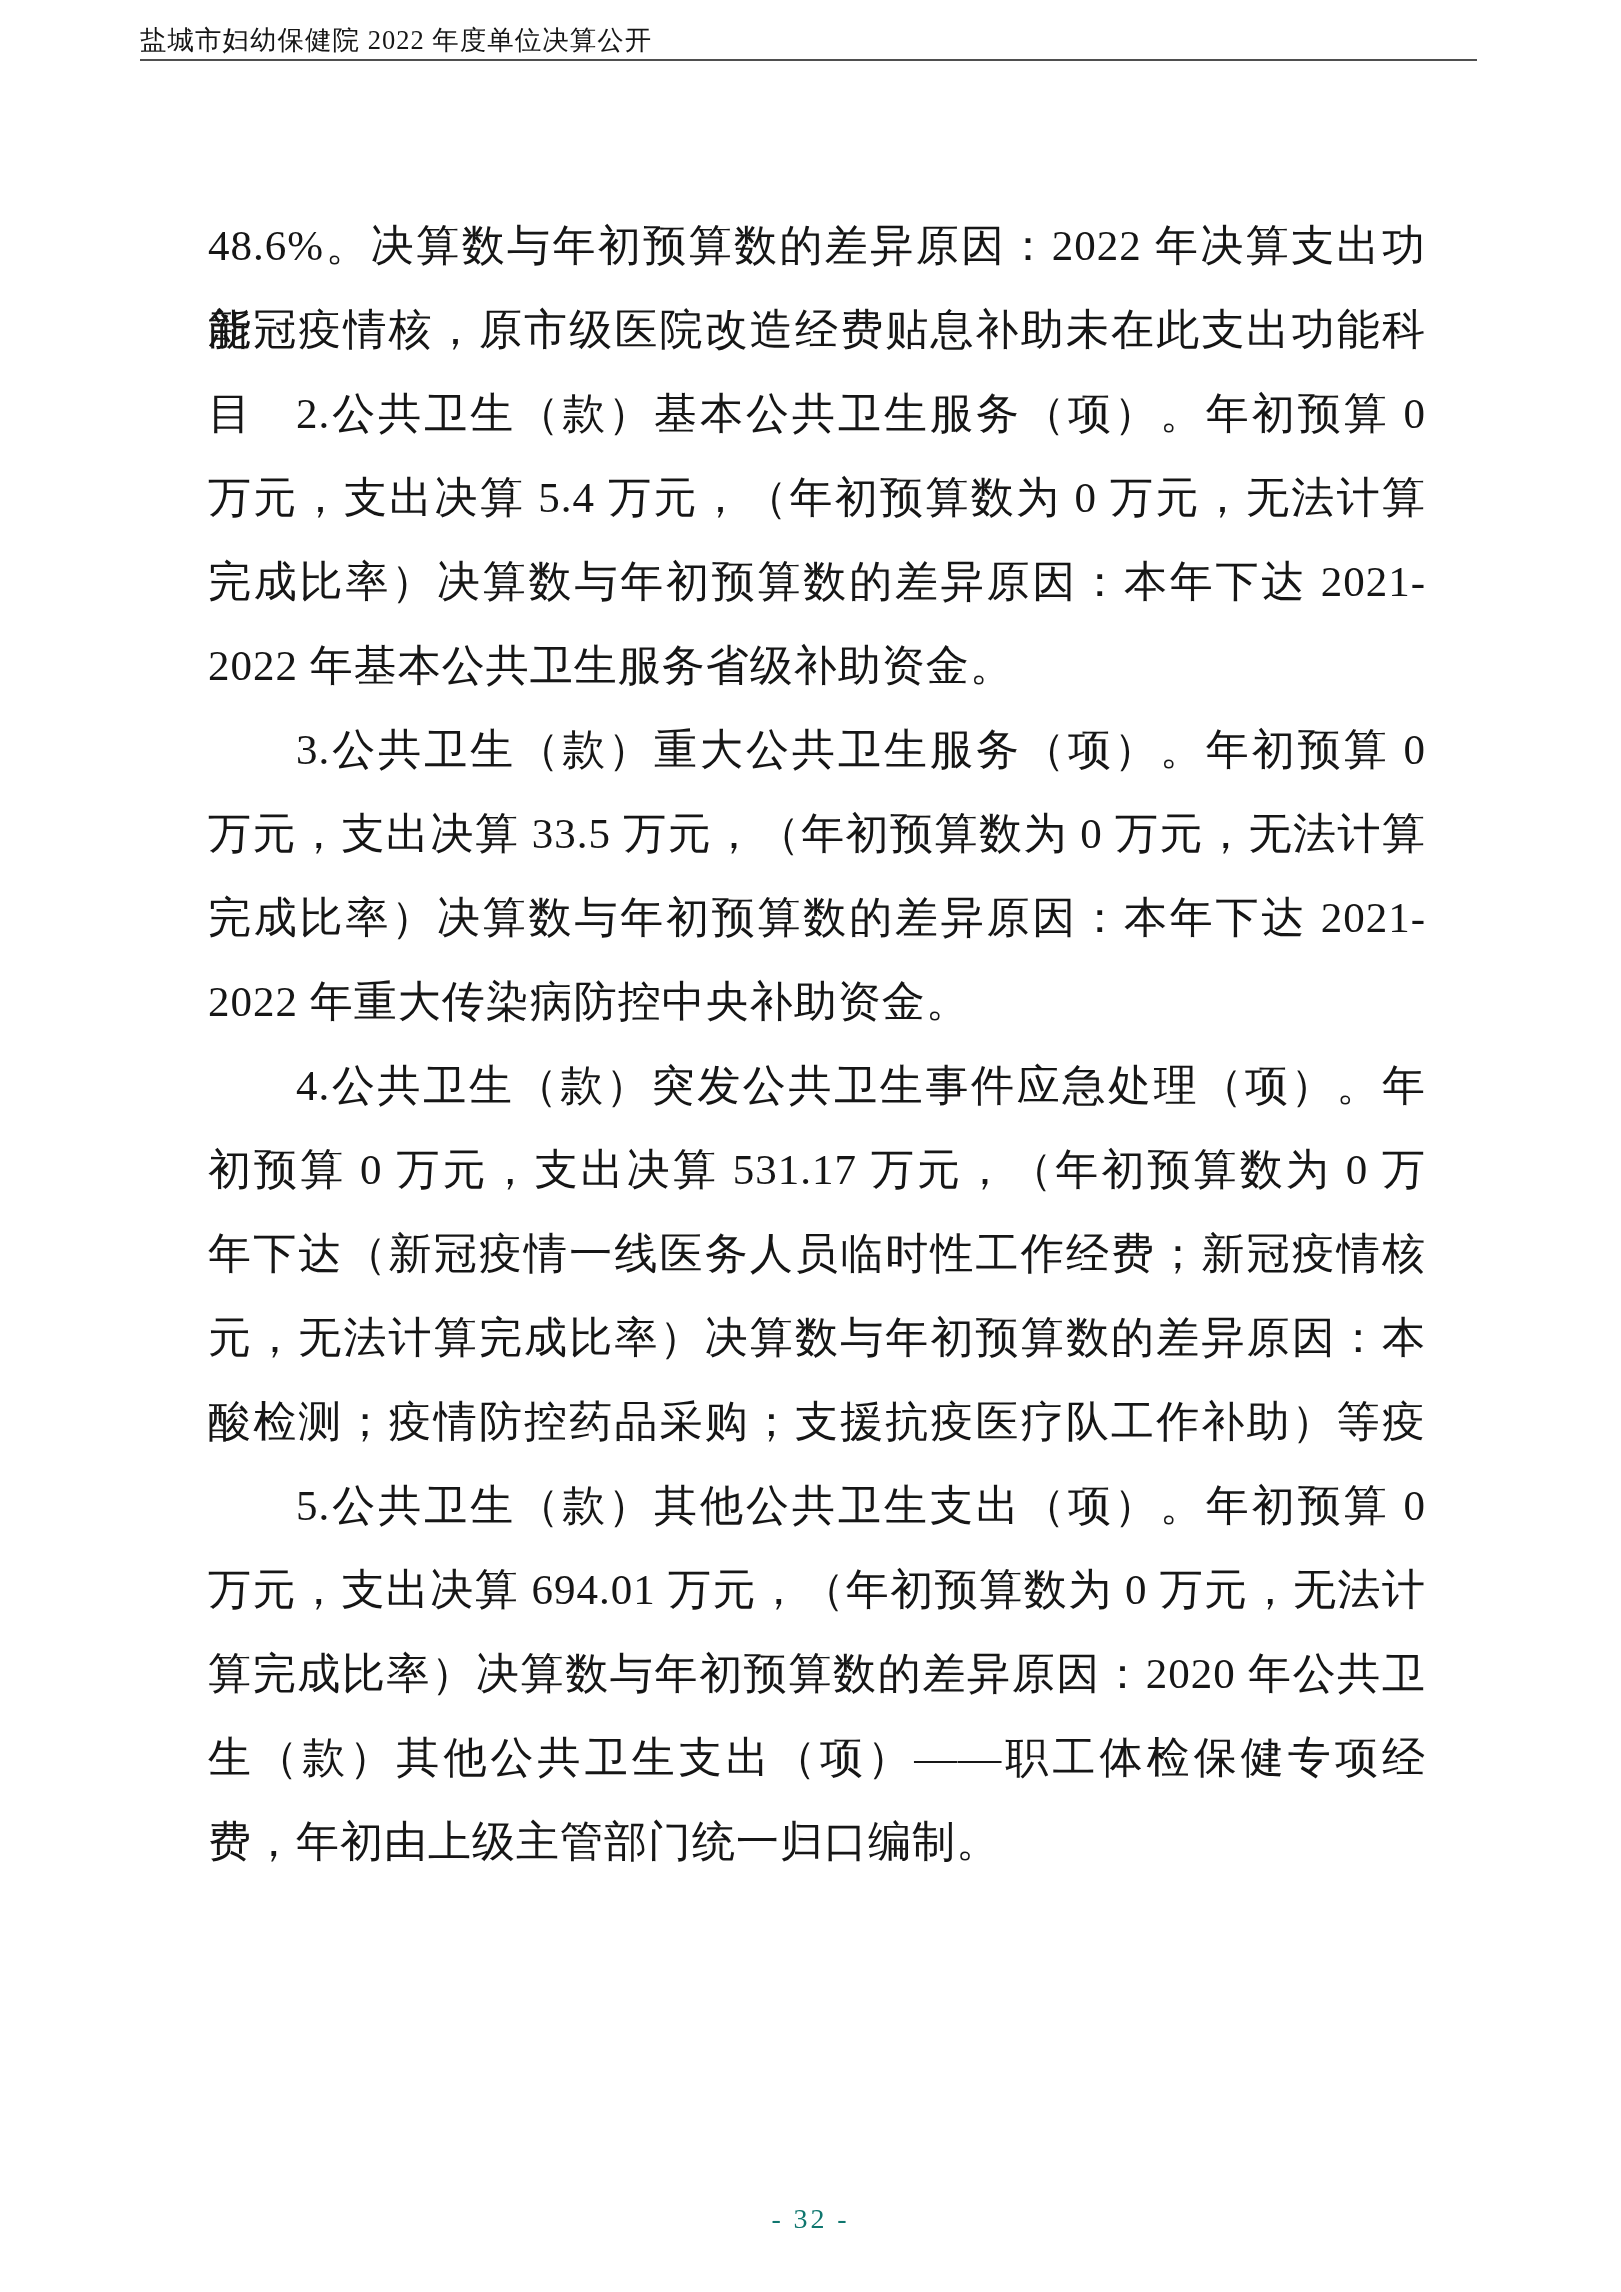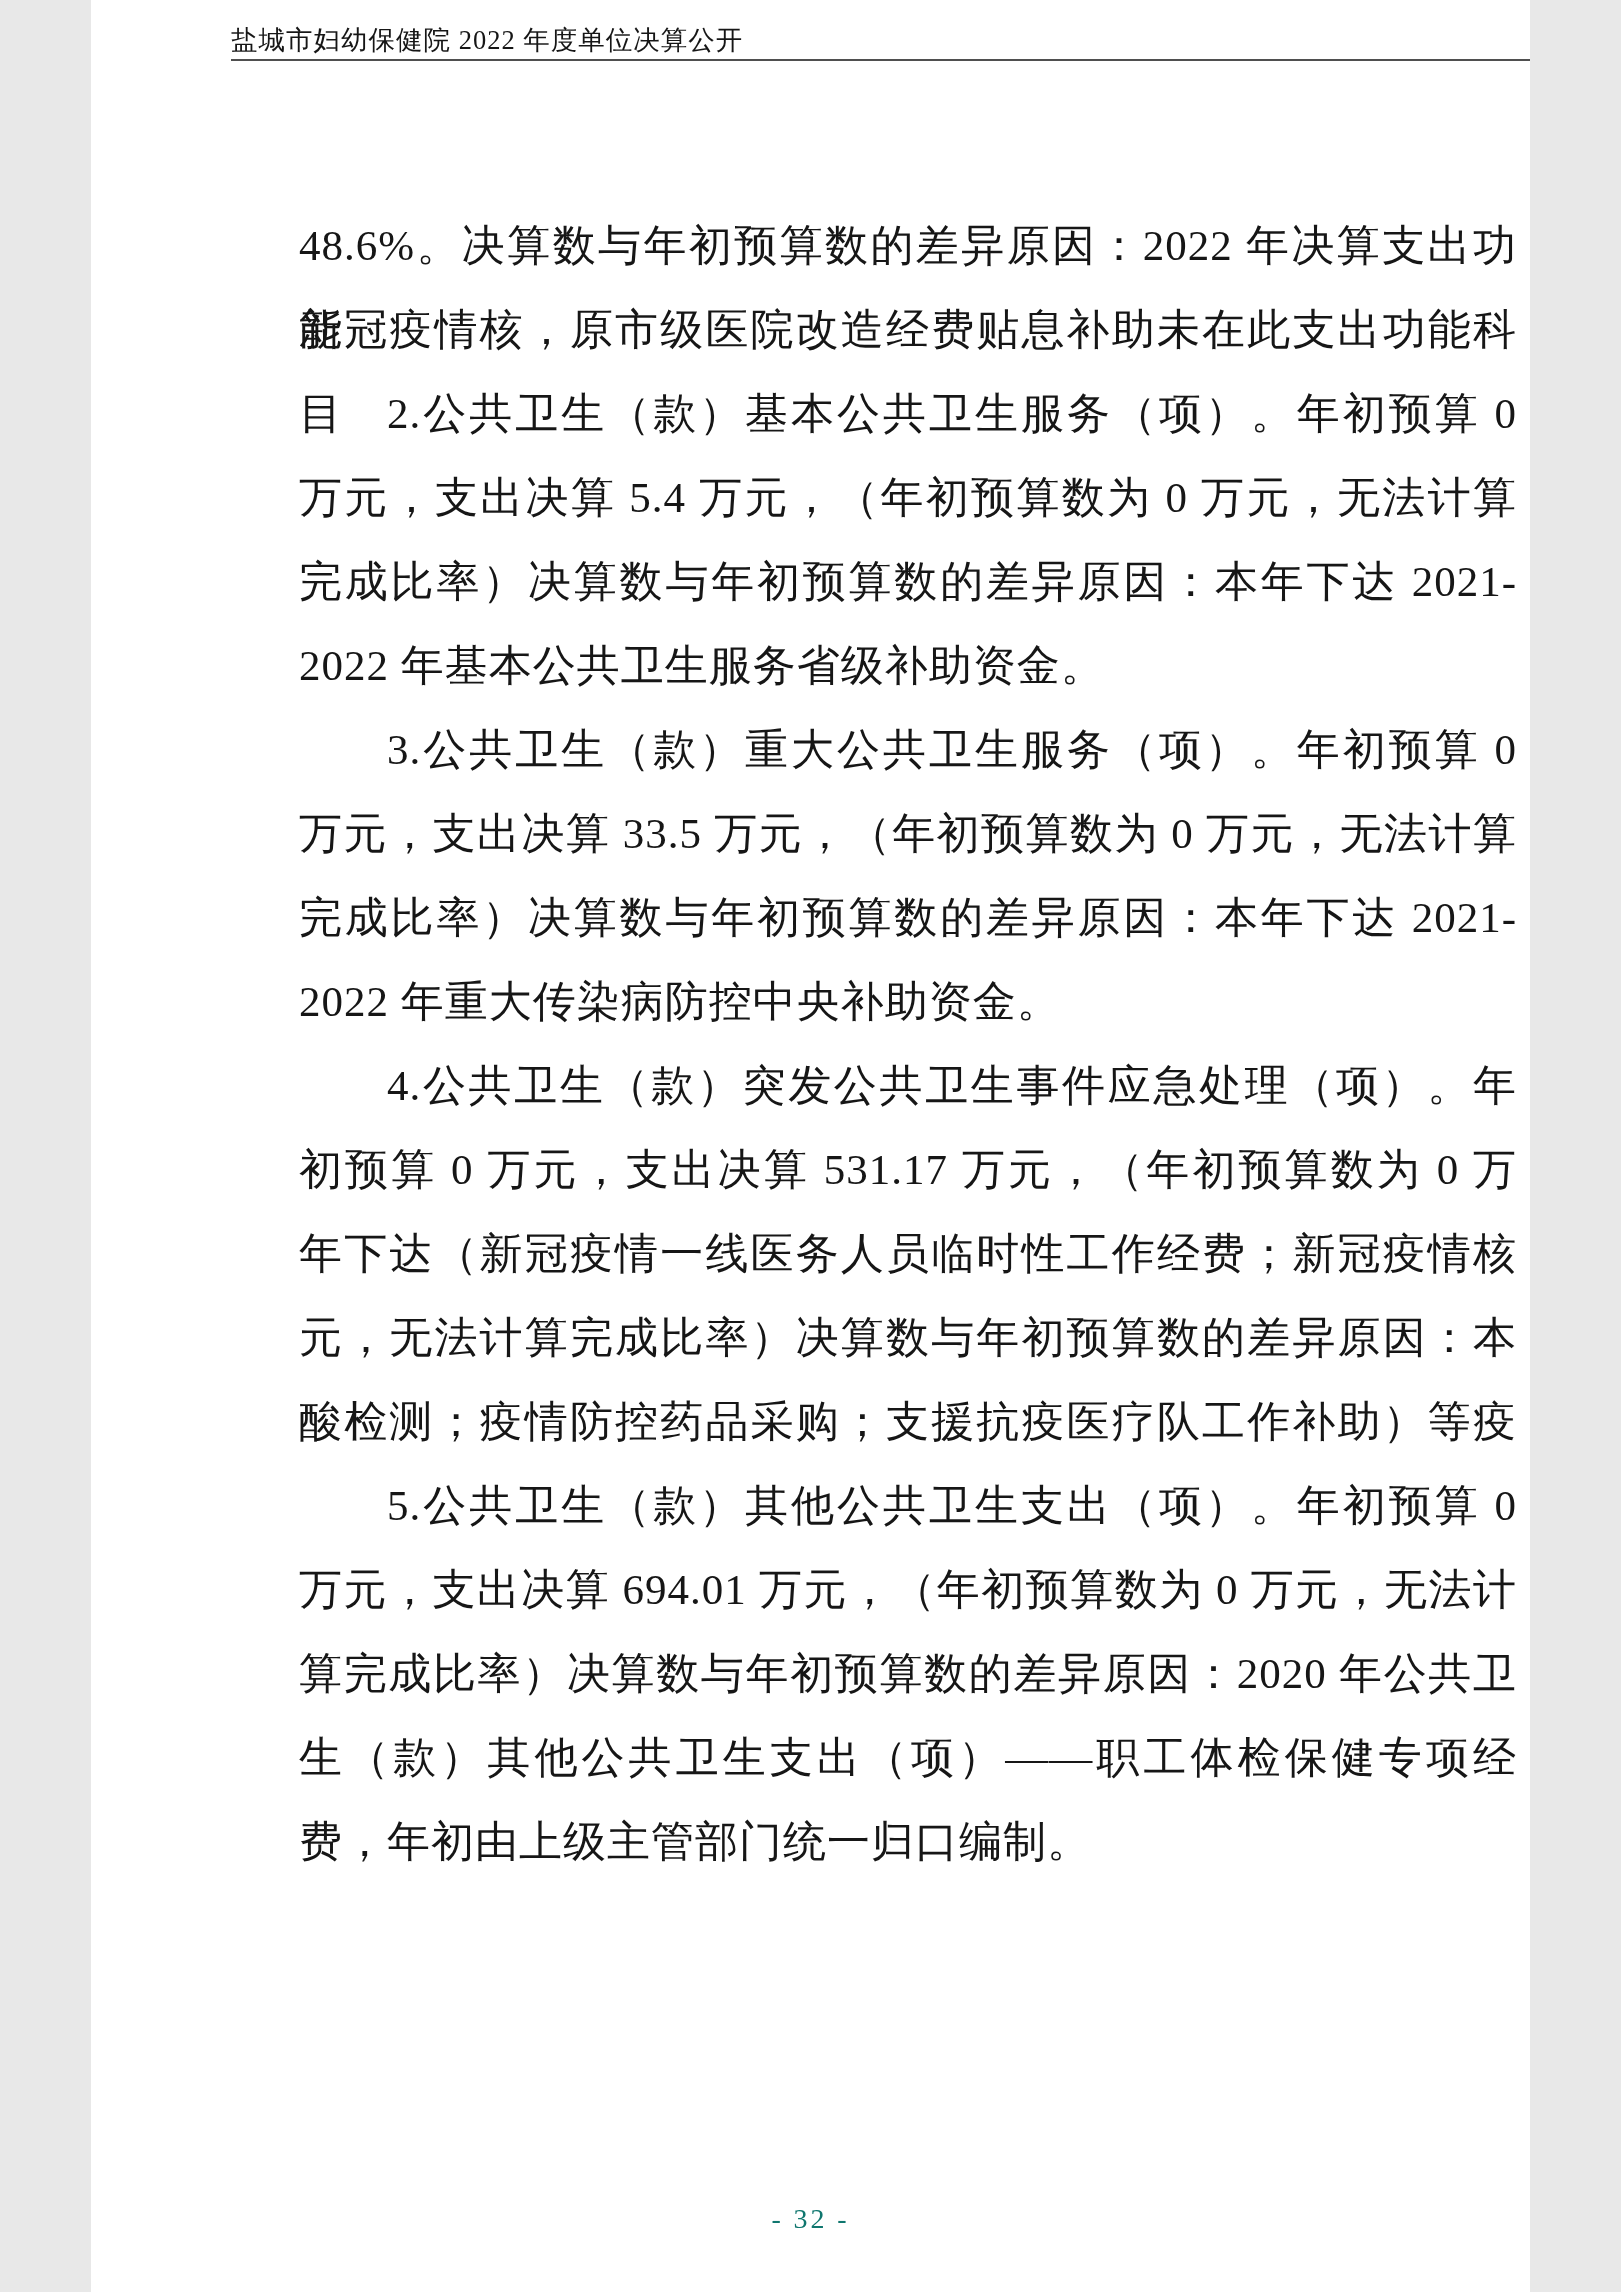--- a/index.html
+++ b/index.html
@@ -2,21 +2,21 @@
 <html><head>
 <meta charset="utf-8">
 <style>
   html, body {
     margin: 0;
     padding: 0;
     background: #e8e8e8;
   }
   .page {
     position: relative;
-    width: 1439px;
+    width: 1621px;
     height: 2293px;
     margin: 0 auto;
     background: #ffffff;
     font-family: "Liberation Serif", "DejaVu Serif", serif;
     color: #161616;
     overflow: hidden;
   }
   .header-title {
     position: absolute;
     left: 140px;

